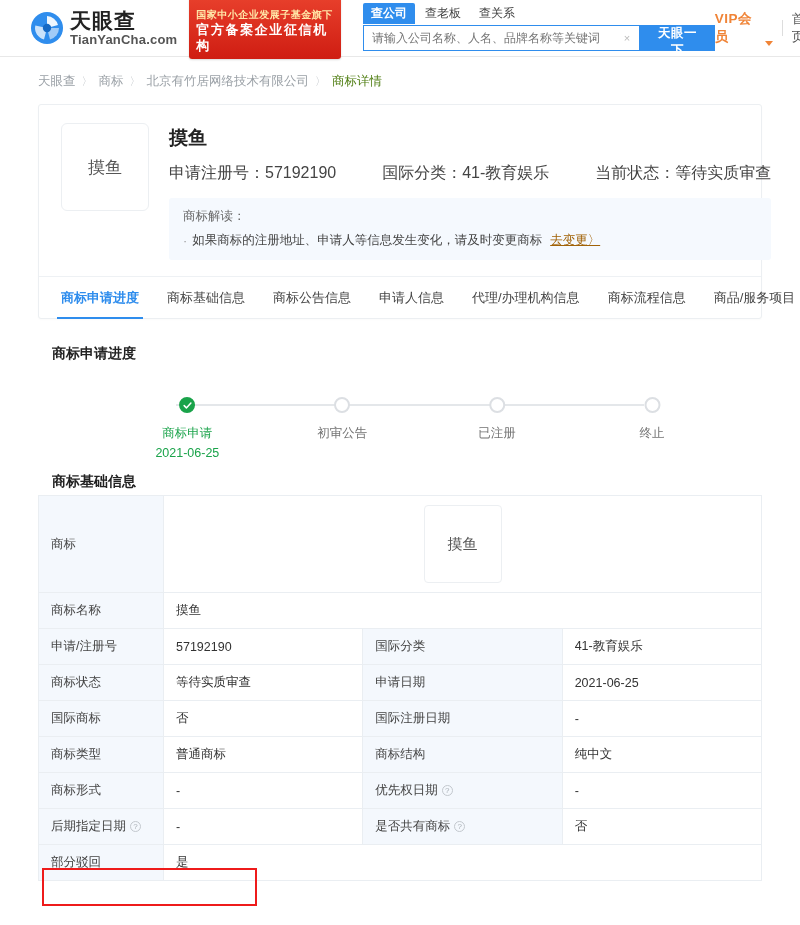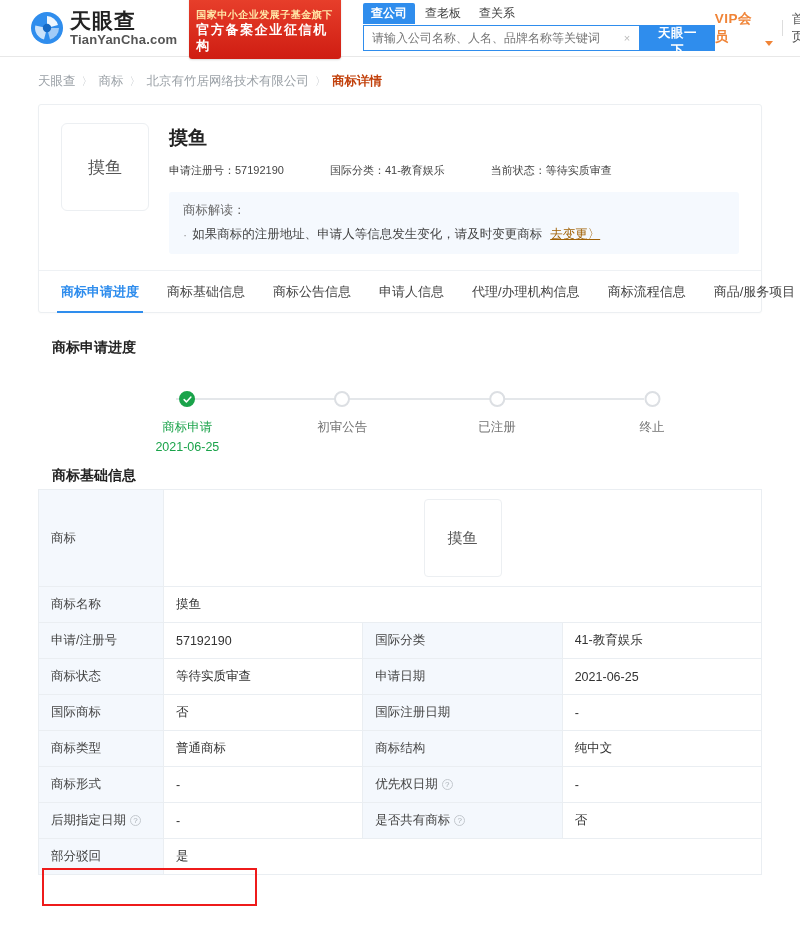--- a/index.html
+++ b/index.html
@@ -94,41 +94,41 @@
   }
   .hdr-divider { width: 1px; height: 16px; background: #ddd; margin: 0 9px; }
   .hdr-home { font-size: 13px; color: #555; overflow: hidden; width: 9px; cursor: pointer;}
 
   
   .breadcrumb {
     padding: 16px 0 14px 38px; font-size: 12.5px; color: #9aa0a6;
     display: flex; align-items: center; gap: 6px;
   }
   .breadcrumb .crumb { cursor: pointer; }
-  .breadcrumb .crumb.last { color: #c2410c; font-weight: bold; cursor: default; }
+  .breadcrumb .crumb.last { color: #4d7c0f; font-weight: normal; cursor: default; }
   .breadcrumb .sep { color: #c4c8cc; font-size: 11px; }
 
   
   .card {
     margin: 0 38px;
     background: #fff;
     border: 1px solid #eceff2;
     border-radius: 3px;
     box-shadow: 0 1px 2px rgba(0,0,0,.02);
   }
   .tm-head { display: flex; padding: 18px 22px 16px 22px; }
   .tm-logo-box {
     width: 88px; height: 88px; flex: 0 0 88px;
     border: 1px solid #eceff2; border-radius: 6px;
     display: flex; align-items: center; justify-content: center;
     font-size: 17px; color: #555;
   }
   .tm-info { flex: 1; margin-left: 20px; padding-top: 2px; }
   .tm-title { font-size: 19px; font-weight: bold; color: #222; margin-bottom: 12px; }
-  .tm-meta { display: flex; font-size: 11px; color: #444; margin-bottom: 14px; }
+  .tm-meta { display: flex; font-size: 16px; color: #444; margin-bottom: 14px; }
   .tm-meta .mi { margin-right: 46px; white-space: nowrap; }
   .tm-meta .mi:last-child { margin-right: 0; }
   .interp {
     background: #f5f9fe; border-radius: 3px;
     padding: 10px 14px 11px 14px; font-size: 12.5px; color: #555;
   }
   .interp-title { color: #666; margin-bottom: 7px; }
   .interp-item { display: flex; align-items: center; color: #444; }
   .interp-item .dot { margin-right: 5px; color: #999; }
   .interp-link { color: #a16207; cursor: pointer; margin-left: 8px; text-decoration: underline; }

